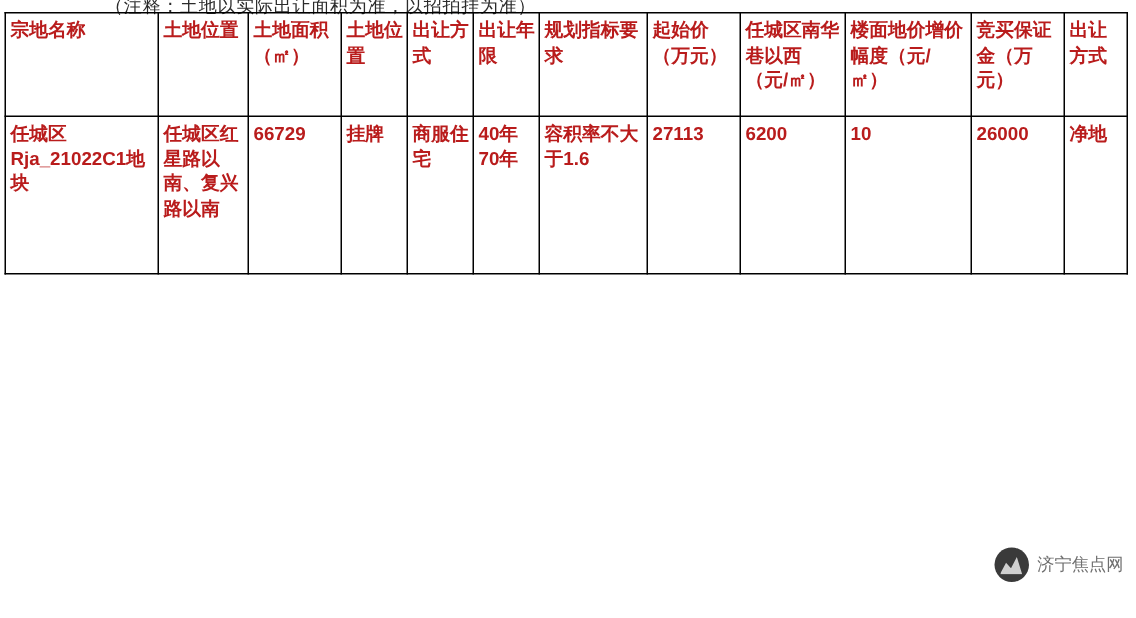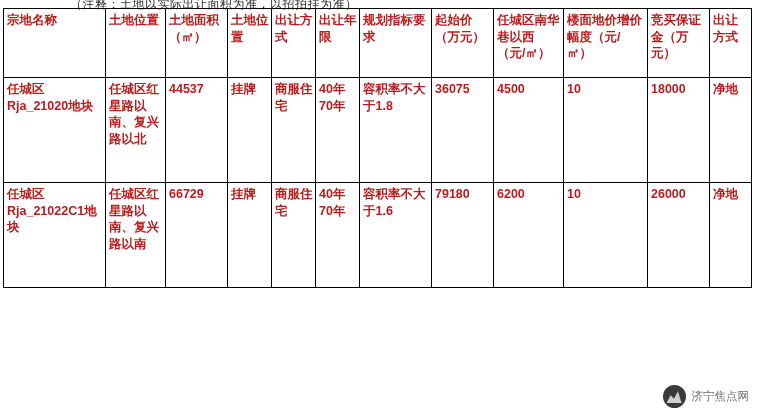--- a/index.html
+++ b/index.html
@@ -54,21 +54,21 @@
   }
   table.land-table tbody tr {
     height: 98px;
   }
   table.land-table tbody td {
     height: 98px;
   }
   .wm {
     position: absolute;
     right: 8px;
-    bottom: 4px;
+    bottom: 24px;
     display: flex;
     align-items: center;
     gap: 6px;
   }
   .wm-logo {
     width: 23px;
     height: 23px;
     border-radius: 50%;
     background: #3a3a3a;
     position: relative;
@@ -124,42 +124,28 @@
         <th>规划指标要求</th>
         <th>起始价（万元）</th>
         <th>任城区南华巷以西（元/㎡）</th>
         <th>楼面地价增价幅度（元/㎡）</th>
         <th>竞买保证金（万元）</th>
         <th>出让方式</th>
       </tr>
     </thead>
     <tbody>
       <tr>
-        <td>任城区Rja_21020地块</td>
-        <td>任城区红星路以南、复兴路以北</td>
-        <td>44537</td>
-        <td>挂牌</td>
-        <td>商服住宅</td>
-        <td>40年70年</td>
-        <td>容积率不大于1.8</td>
-        <td>36075</td>
-        <td>4500</td>
-        <td>10</td>
-        <td>18000</td>
-        <td>净地</td>
-      </tr>
-      <tr>
         <td>任城区Rja_21022C1地块</td>
         <td>任城区红星路以南、复兴路以南</td>
         <td>66729</td>
         <td>挂牌</td>
         <td>商服住宅</td>
         <td>40年70年</td>
         <td>容积率不大于1.6</td>
-        <td>79180</td>
+        <td>27113</td>
         <td>6200</td>
         <td>10</td>
         <td>26000</td>
         <td>净地</td>
       </tr>
     </tbody>
   </table>
 
   <div class="wm">
     <div class="wm-logo"></div>

